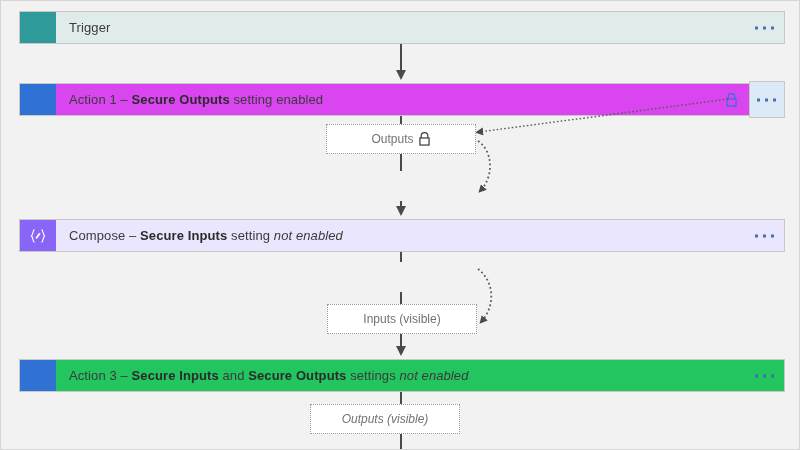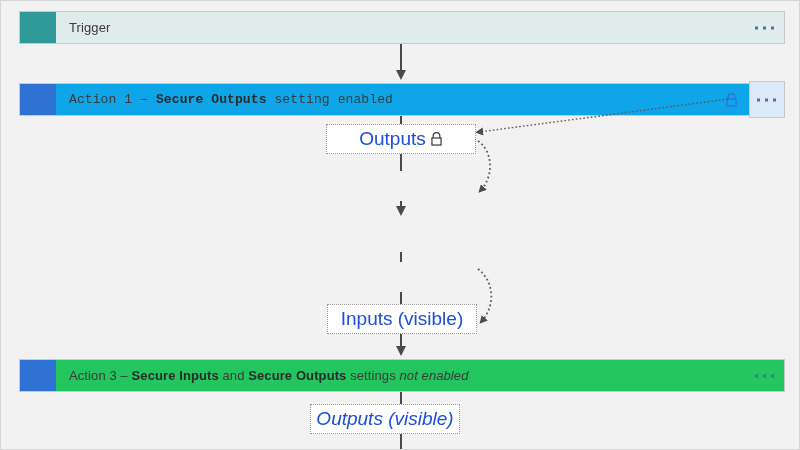--- a/index.html
+++ b/index.html
@@ -51,21 +51,21 @@
     position:absolute;
     right:10px; top:50%; transform:translateY(-50%);
     display:flex; gap:5px; align-items:center;
   }
   .dots span{width:3px;height:3px;background:#4a6fae;display:block;}
 
   
   #row-trigger{top:10px;background:#dfeceb;}
   #row-trigger .swatch{background:#2e9a9a;}
   
-  #row-action1{top:82px;background:#0ea5e9;font-family:Liberation Mono, monospace;}
+  #row-action1{top:82px;background:#d946ef;}
   #row-action1 .swatch{background:#2f72d4;}
   
   #row-compose{top:218px;background:#eae6fd;}
   #row-compose .swatch{background:#8965f7;}
   
   #row-action3{top:358px;background:#22c55e;}
   #row-action3 .swatch{background:#2f72d4;}
 
   
   #action1-menu-panel{
@@ -87,21 +87,21 @@
   }
 
   
   .dbox{
     position:absolute;
     width:150px;height:30px;
     box-sizing:border-box;
     background:#ffffff;
     border:1px dotted #9a9a9a;
     display:flex;align-items:center;justify-content:center;
-    font-size:19px;color:#1d4ed8;
+    font-size:12px;color:#737373;
     white-space:nowrap;
     z-index:4;
   }
   .dbox .dbox-inner{display:flex;align-items:center;gap:4px;}
 
   #box-o1{left:325px;top:123px;}
   #box-i1{left:325px;top:170px;}
   #box-o2{left:325px;top:261px;}
   #box-i2{left:326px;top:303px;}
   #box-o3{left:309px;top:403px;font-style:italic;}
@@ -199,20 +199,37 @@
   </div>
 
   <div id="action1-menu-panel">
     <div class="dots">
       <span></span>
       <span></span>
       <span></span>
     </div>
   </div>
 
+  <div class="bar" id="row-compose">
+    <div class="swatch">
+      <svg width="20" height="16" viewBox="0 0 20 16" xmlns="http://www.w3.org/2000/svg">
+        <path d="M6.6,1.6 C4.6,1.6 5.4,6.6 3.4,8 C5.4,9.4 4.6,14.4 6.6,14.4" fill="none" stroke="#ffffff" stroke-width="1.1"></path>
+        <path d="M13.4,1.6 C15.4,1.6 14.6,6.6 16.6,8 C14.6,9.4 15.4,14.4 13.4,14.4" fill="none" stroke="#ffffff" stroke-width="1.1"></path>
+        <path d="M8.1,10.4 L11.9,5.3" fill="none" stroke="#ffffff" stroke-width="1.8"></path>
+      </svg>
+    </div>
+    <div class="barbody">
+      <div class="label"><span>Compose – </span><b>Secure Inputs</b><span> setting </span><i>not enabled</i></div>
+      <div class="dots">
+        <span></span>
+        <span></span>
+        <span></span>
+      </div>
+    </div>
+  </div>
 
   <div class="bar" id="row-action3">
     <div class="swatch"></div>
     <div class="barbody">
       <div class="label"><span>Action 3 – </span><b>Secure Inputs</b><span> and </span><b>Secure Outputs</b><span> settings </span><i>not enabled</i></div>
       <div class="dots">
         <span></span>
         <span></span>
         <span></span>
       </div>

